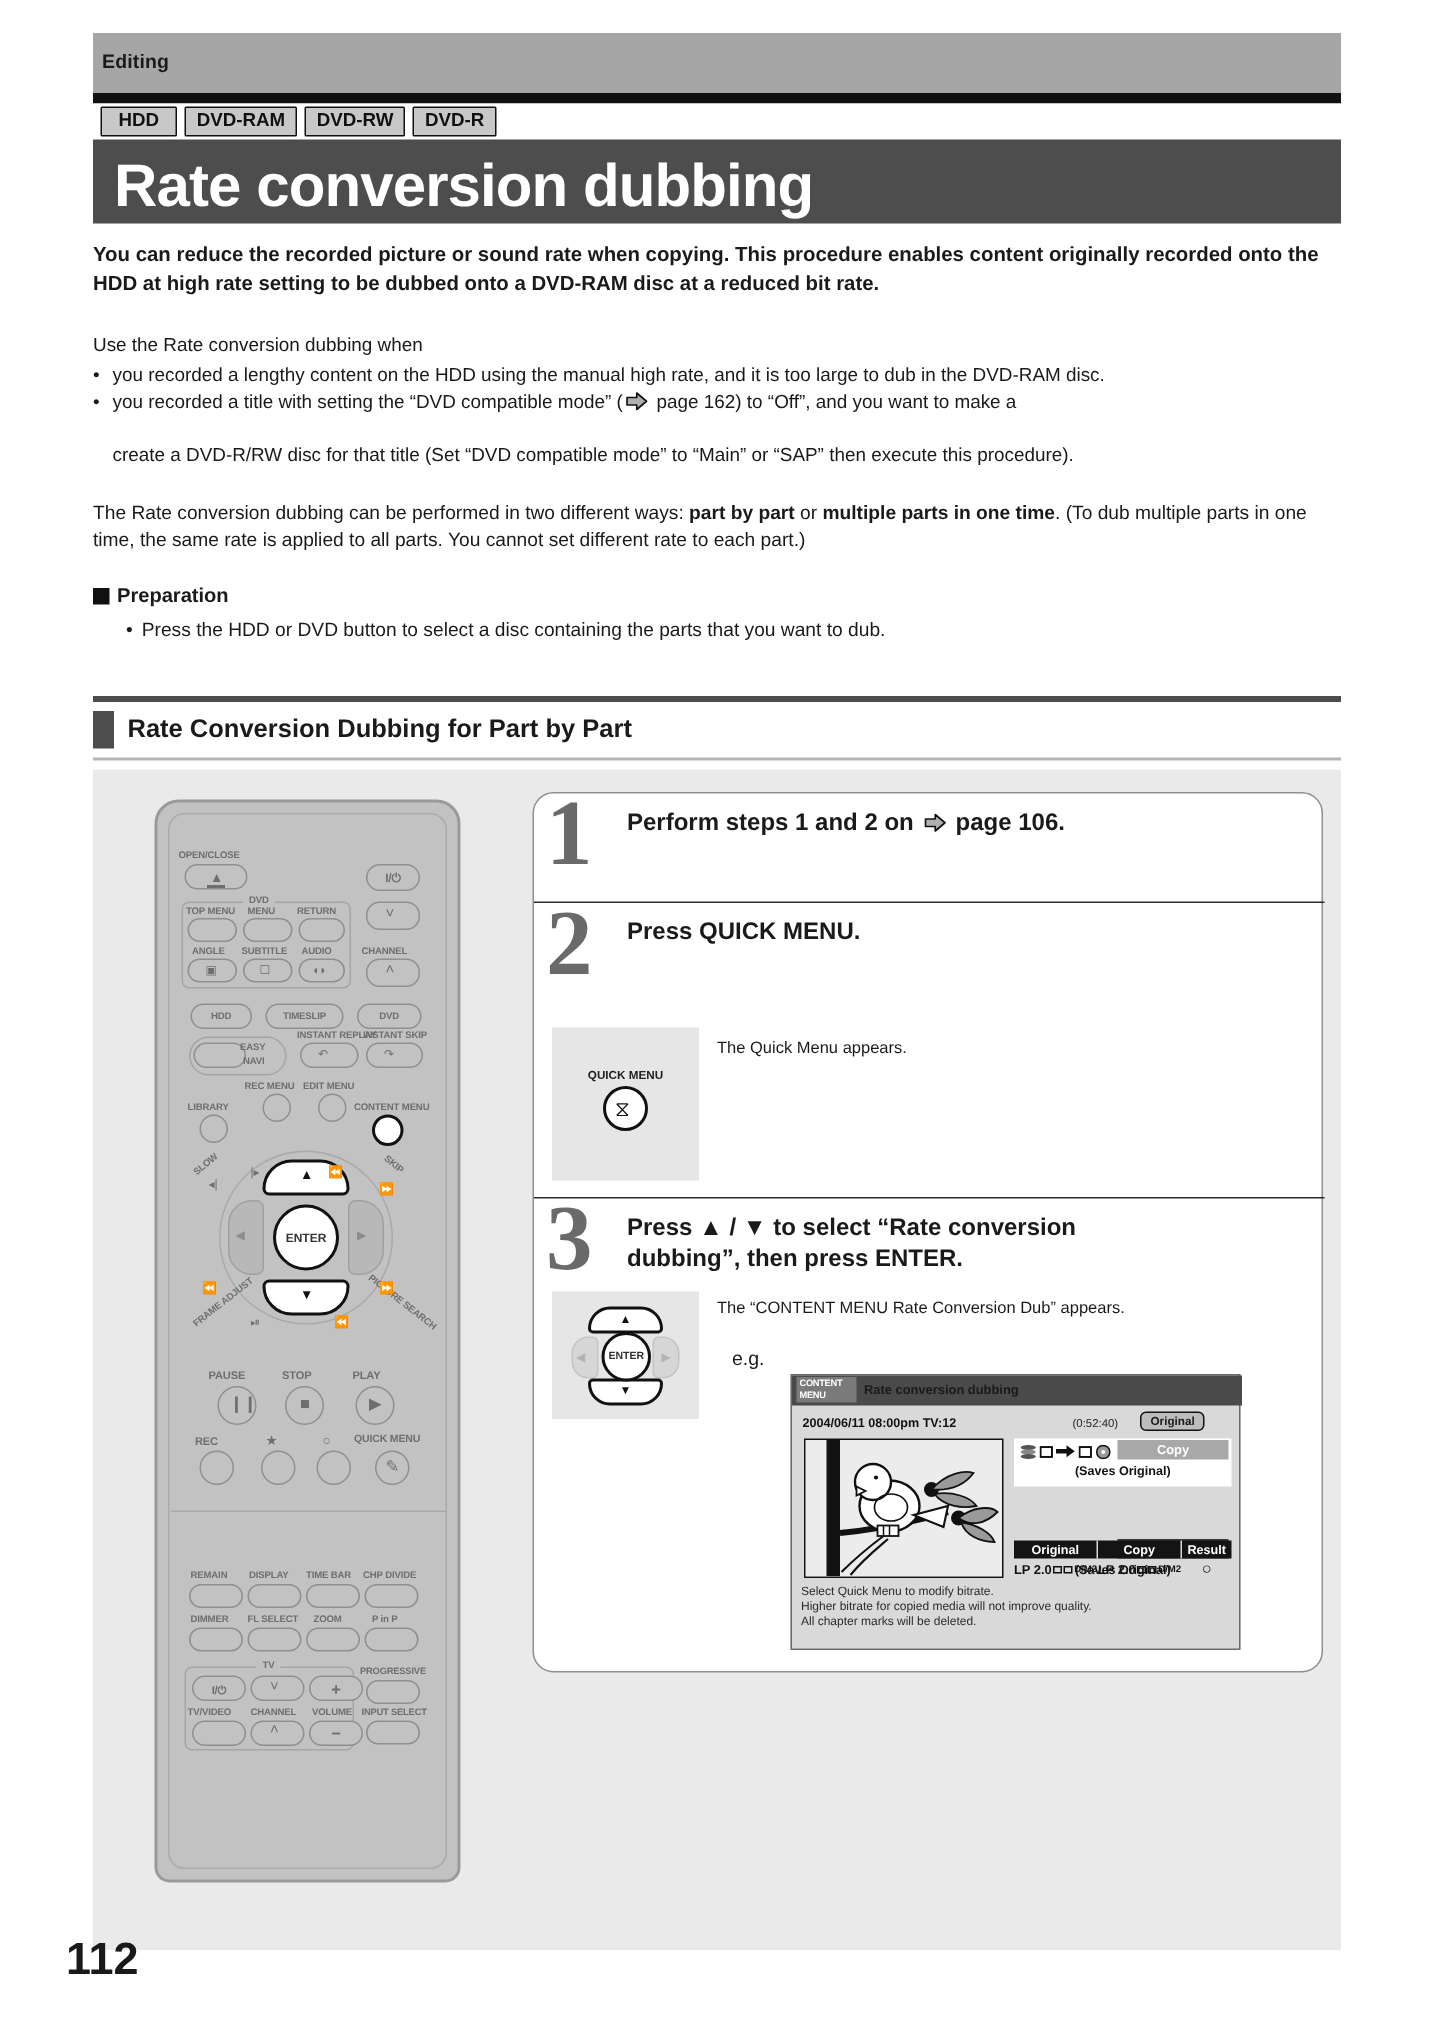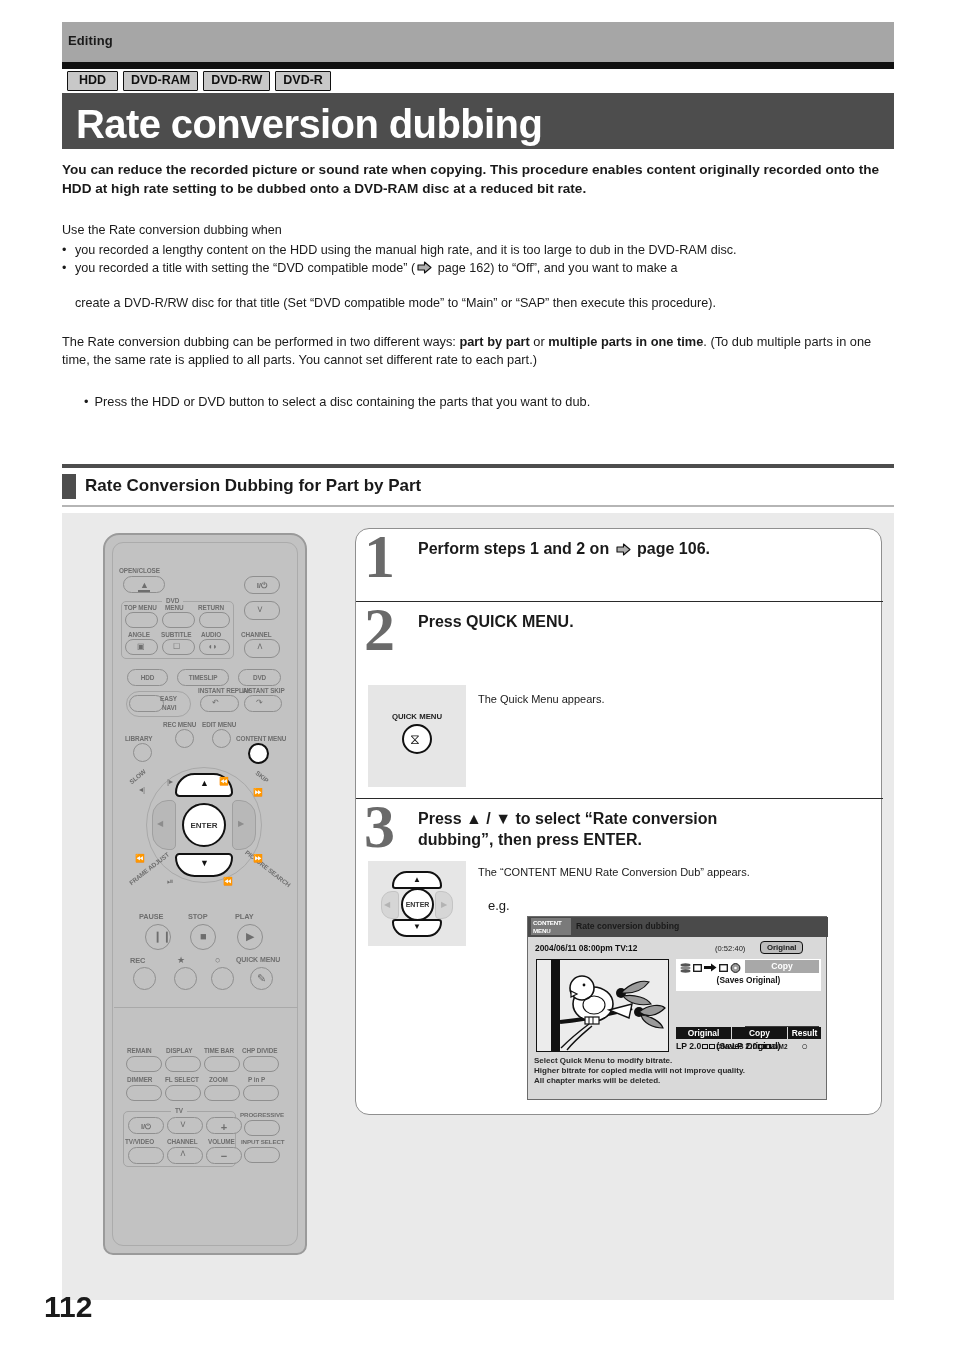--- a/index.html
+++ b/index.html
@@ -230,21 +230,21 @@
   .ratetable { position:absolute; left:148px; top:110px; width:145px; }
   .rt-head { display:flex; height:12px; }
   .rt-head div {
     background:#141414; color:#fff; font-size:8.4px; font-weight:bold;
     text-align:center; line-height:12px; border-right:1.5px solid #d9d9d9;
   }
   .rt-body { display:flex; height:14px; align-items:center; }
   .rt-body .cell { font-size:8.6px; font-weight:bold; color:#111; display:flex; align-items:center; gap:1px; }
   .tv-foot {
     position:absolute; left:6px; top:139px; width:290px;
-    font-size:8px; font-weight:bold; line-height:9.8px; color:#2a2a2a;
+    font-size:8px; font-weight:normal; line-height:9.8px; color:#2a2a2a;
   }
   .minibox { width:6px; height:5px; border:1.2px solid #111; display:inline-block; }
 
   
   .footer-band {
     position:absolute; left:62px; top:1286px; width:832px; height:14px; background:#eaeaea;
   }
   .pageno {
     position:absolute; left:44px; top:1290px;
     font-size:30px; font-weight:bold; color:#1a1a1a;
@@ -287,20 +287,24 @@
       <span>create a DVD-R/RW disc for that title (Set “DVD compatible mode” to “Main” or “SAP” then execute this procedure).</span>
     </span>
   </div>
 </div>
 
 <div class="para-ways">
   <span>The Rate conversion dubbing can be performed in two different ways: </span><b>part by part</b><span> or </span><b>multiple parts in one time</b><span>. (To dub multiple parts in one time, the same rate is applied to all parts. You cannot set different rate to each part.)</span>
 </div>
 
 <div class="prep">
+  <div class="h">
+    <span class="sq"></span>
+    <span>Preparation</span>
+  </div>
   <div class="b">
     <span>•</span>
     <span>Press the HDD or DVD button to select a disc containing the parts that you want to dub.</span>
   </div>
 </div>
 
 <div class="sec-rule"></div>
 <div class="sec-head">
   <span class="tab"></span>
   <span class="t">Rate Conversion Dubbing for Part by Part</span>

